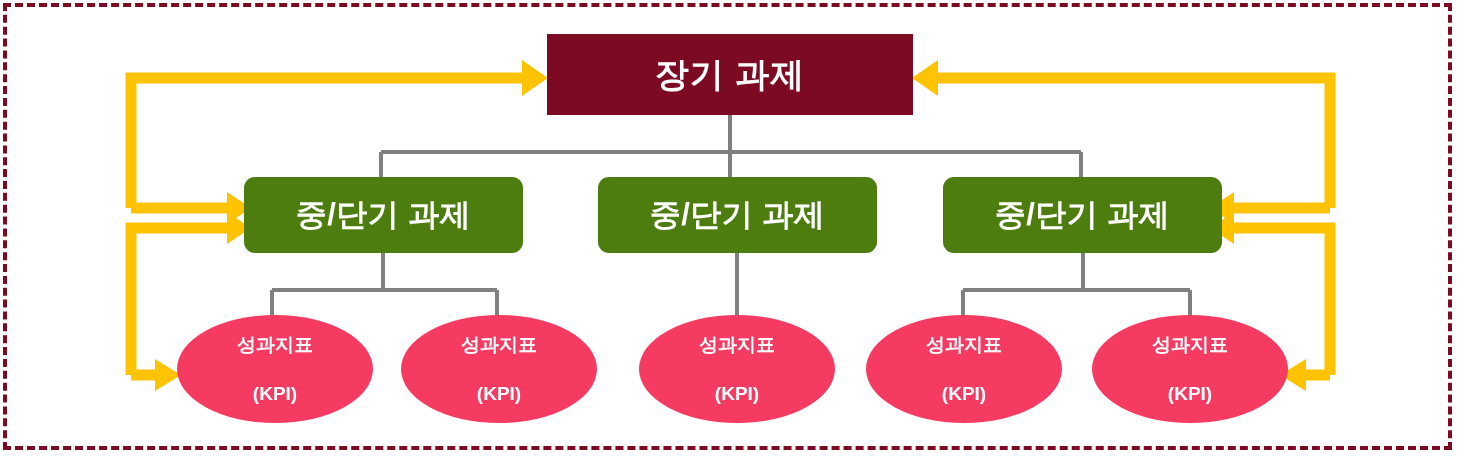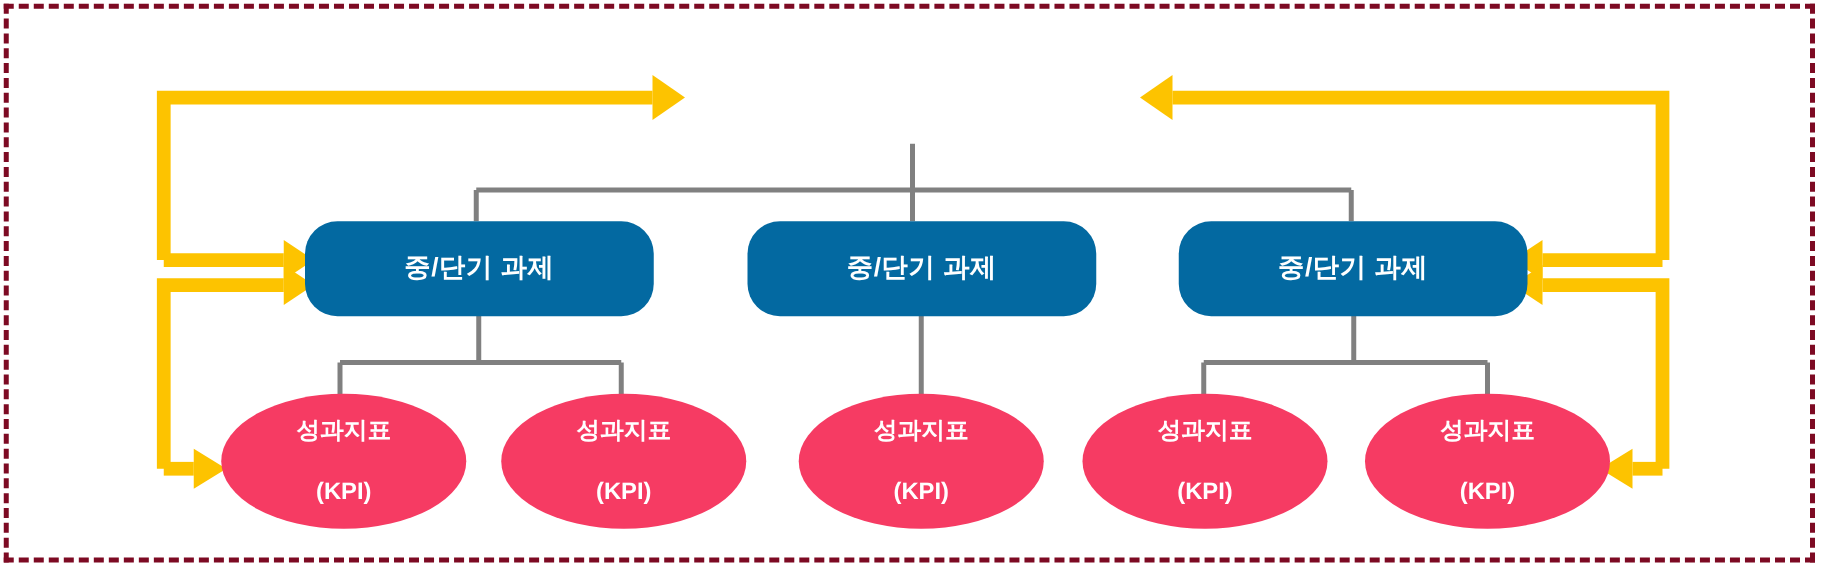--- a/index.html
+++ b/index.html
@@ -45,23 +45,23 @@
     font-weight: bold;
     line-height: 1.12;
     box-sizing: border-box;
   }
   .node-goal {
     background: #7D0A23;
     font-size: 34px;
     letter-spacing: 1px;
   }
   .node-task {
-    background: #0369a1;
-    border-radius: 26px;
-    font-size: 21px;
+    background: #4d7c0f;
+    border-radius: 11px;
+    font-size: 31px;
     letter-spacing: 0.5px;
   }
   .node-kpi {
     background: #F63B63;
     border-radius: 50%;
     font-size: 19px;
     justify-content: center;
   }
   .node-kpi .kpi-line2 {
     font-size: 19px;
@@ -129,20 +129,23 @@
       <polygon points="1234,212 1210,228 1234,244" fill="#FDC300"></polygon>
       <path d="M 1330 375 L 1306 375" stroke="#FDC300" stroke-width="11" fill="none"></path>
       <polygon points="1306,359 1280,375 1306,391" fill="#FDC300"></polygon>
     </g>
 
     <g fill="#FDC300">
       <use href="#noop"></use>
     </g>
   </svg>
 
+  <div class="node node-goal" style="left:547px; top:34px; width:366px; height:81px;">
+    <span>장기 과제</span>
+  </div>
 
   <div class="node node-task" style="left:244px; top:177px; width:279px; height:76px;">
     <span>중/단기 과제</span>
   </div>
 
   <div class="node node-task" style="left:598px; top:177px; width:279px; height:76px;">
     <span>중/단기 과제</span>
   </div>
 
   <div class="node node-task" style="left:943px; top:177px; width:279px; height:76px;">

